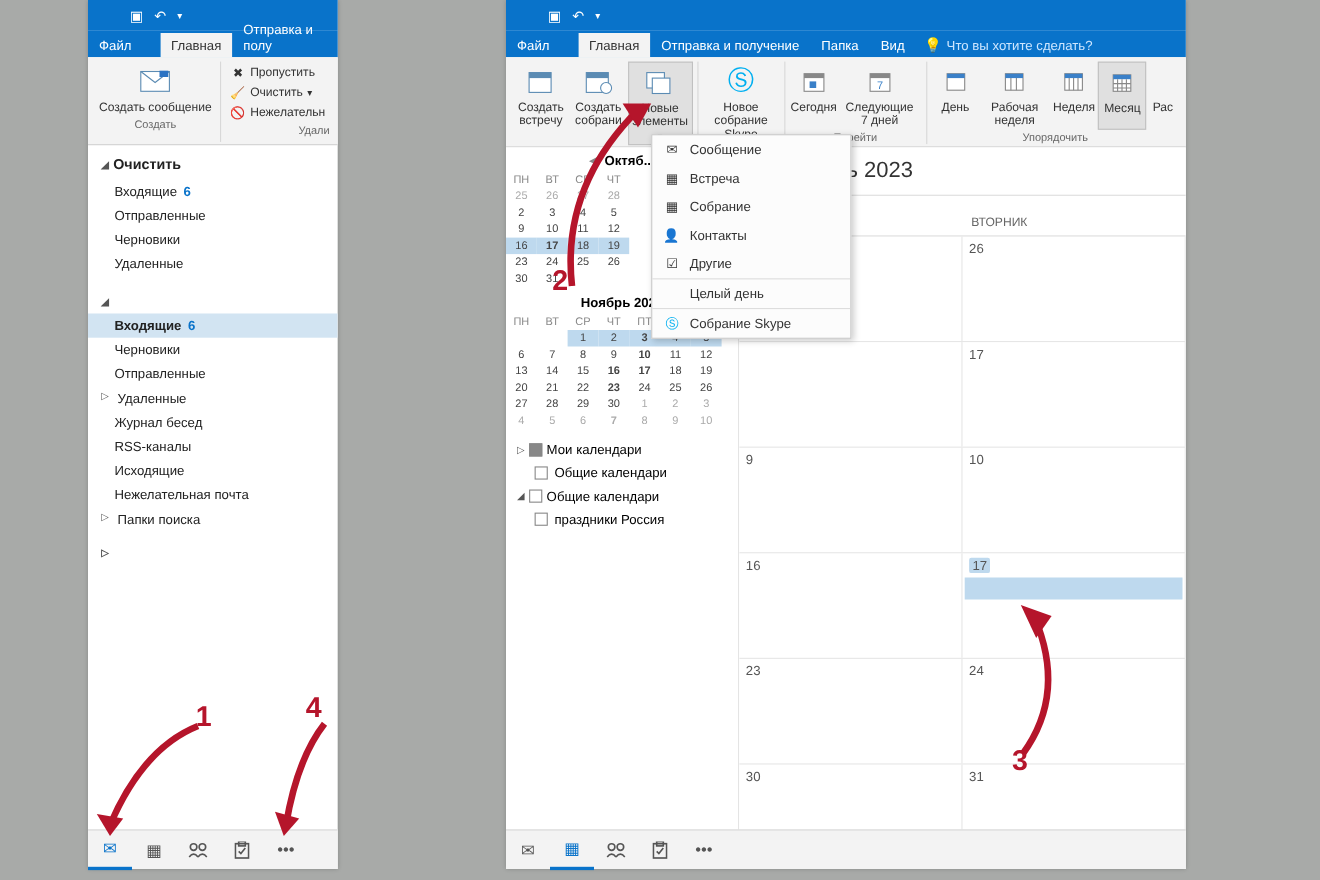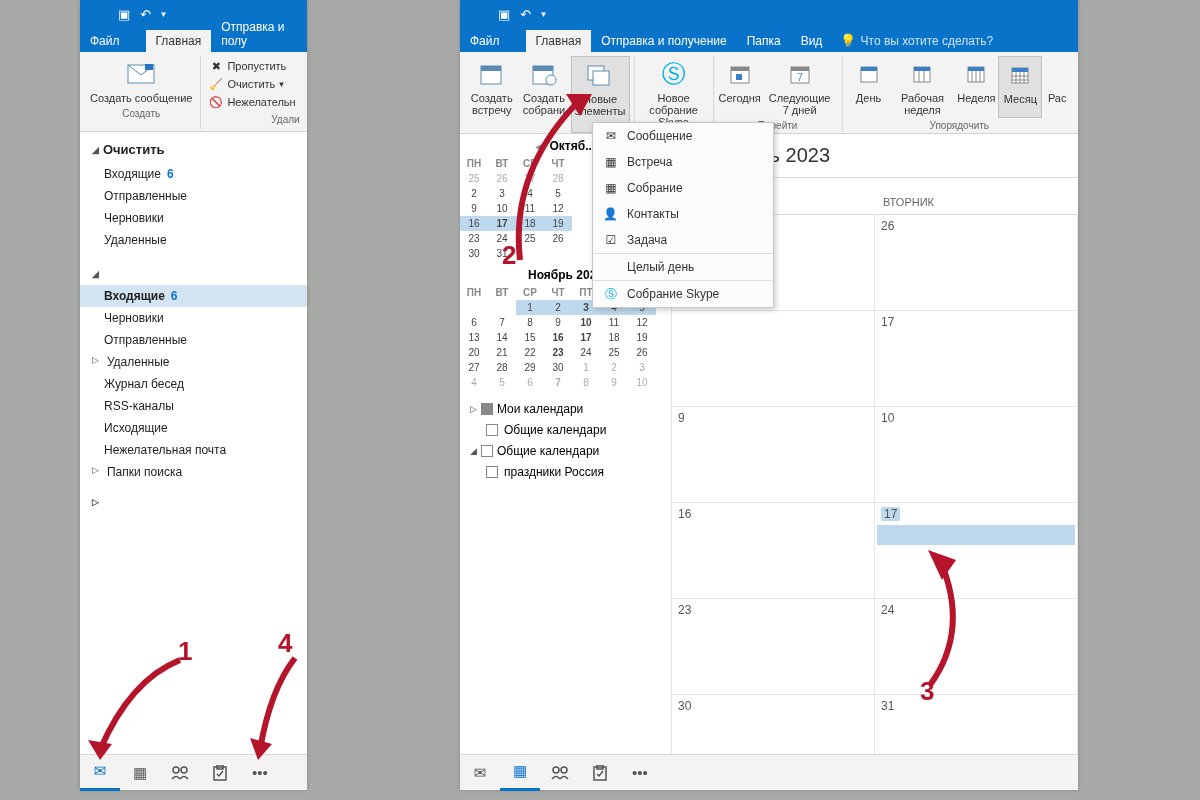--- a/index.html
+++ b/index.html
@@ -38,21 +38,21 @@
   .boticon.active{color:#0973ca;border-bottom:3px solid #0973ca;}
   
   .rightbody{display:flex;height:calc(100% - 158px);}
   .calcol{width:212px;border-right:1px solid #e2e2e2;background:#fff;overflow:hidden;position:relative;}
   .gridcol{flex:1;background:#fff;position:relative;overflow:hidden;}
   .mini{padding:2px 0;}
   .mini .mhdr{text-align:center;font-size:12px;font-weight:600;padding:3px 0;display:flex;justify-content:center;align-items:center;gap:6px;}
   .mhdr .arr{color:#888;font-size:10px;cursor:pointer;}
   .mrow{display:flex;}
   .mcell{width:28px;text-align:center;font-size:10px;color:#444;padding:2px 0;position:relative;}
-  .mcell.dow{color:#888;font-weight:bold;}
+  .mcell.dow{color:#888;}
   .mcell.bold{font-weight:700;}
   .mcell.sel{background:#bed9ee;}
   .mcell.today{background:#bed9ee;font-weight:700;}
   .mcell.off{color:#aaa;}
   .callist{padding:6px 8px;font-size:12px;}
   .callist .citem{display:flex;align-items:center;gap:6px;padding:3px 2px 3px 18px;}
   .callist .chdr{display:flex;align-items:center;gap:4px;padding:4px 2px;font-size:12px;}
   .callist .tri{font-size:9px;color:#555;}
   .chk{width:12px;height:12px;border:1px solid #888;display:inline-block;}
   .chk.filled{background:#888;}
@@ -564,21 +564,21 @@
     <div class="mitem">
         <span class="mi">▦</span>
         <span>Собрание</span>
       </div>
     <div class="mitem">
         <span class="mi">👤</span>
         <span>Контакты</span>
       </div>
     <div class="mitem">
         <span class="mi">☑</span>
-        <span>Задача</span>
+        <span>Другие</span>
       </div>
     <div class="mitem sep">
         <span class="mi"></span>
         <span>Целый день</span>
       </div>
     <div class="mitem sep">
         <span class="mi" style="color:#00aff0;">Ⓢ</span>
         <span>Собрание Skype</span>
       </div>
   </div>

